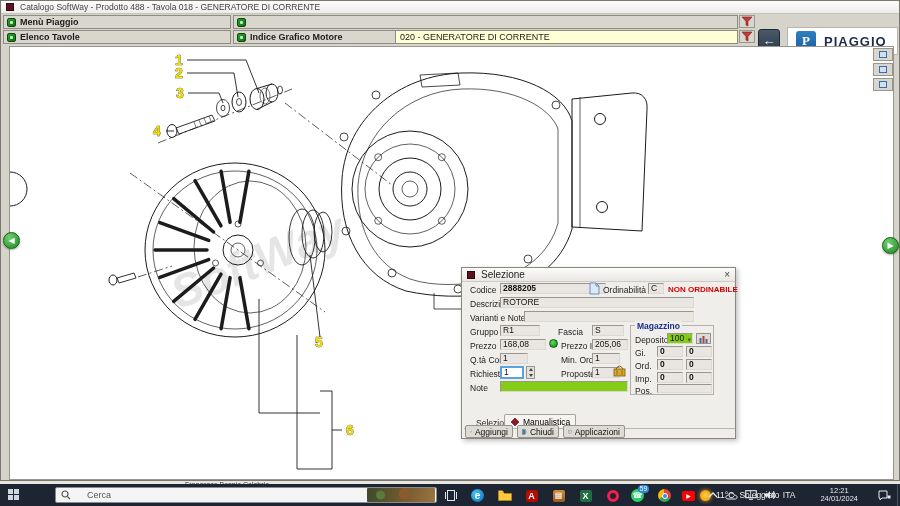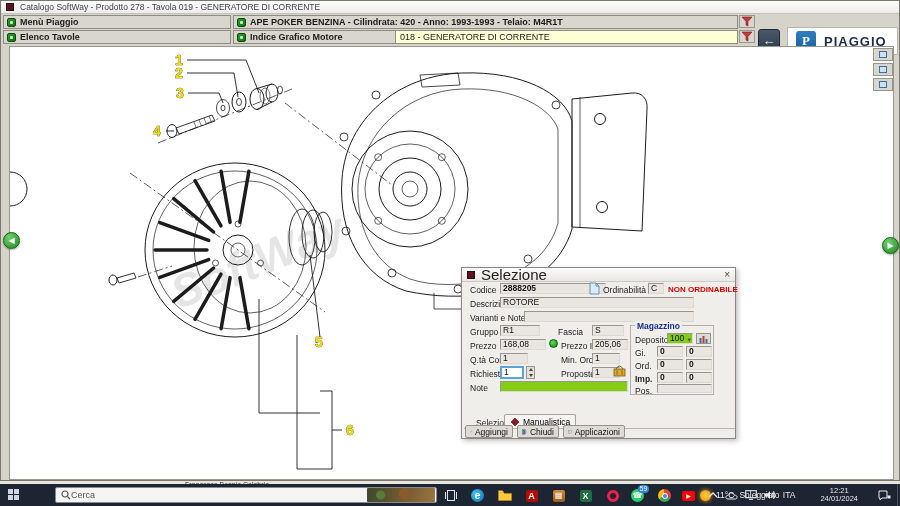--- a/index.html
+++ b/index.html
@@ -28,21 +28,21 @@
   
   #canvas { position:absolute; left:8px; top:45px; width:885px; height:434px; background:#ffffff; border:1px solid #999690; }
   .nav-arrow { position:absolute; width:17px; height:17px; border-radius:50%; background:radial-gradient(circle at 35% 30%, #6fd06f, #1f8a1f); border:1px solid #116111; color:#fff; font-size:8px; display:flex; align-items:center; justify-content:center; box-shadow:0 1px 2px rgba(0,0,0,.35); }
   .side-btn { position:absolute; left:872px; width:20px; height:13px; background:#d9d6ce; border:1px solid #98958d; display:flex; align-items:center; justify-content:center; }
   .side-btn .sq { width:8px; height:7px; border:1.5px solid #3a6ea8; background:#cfe0f0; }
 
   
   #dialog { position:absolute; left:460px; top:266px; width:275px; height:172px; background:#f0eeea; border:1px solid #8a8780; box-shadow:2px 2px 5px rgba(0,0,0,.25); }
   #dlg-title { position:absolute; left:0; top:0; width:100%; height:14px; background:linear-gradient(#fbfbfa,#e9e7e3); border-bottom:1px solid #cdcac4; display:flex; align-items:center; }
   #dlg-title .d-ico { width:8px; height:8px; background:#5d1220; border:1px solid #2c0810; margin-left:5px; }
-  #dlg-title span.t { font-size:15px; color:#222; margin-left:6px; }
+  #dlg-title span.t { font-size:10px; color:#222; margin-left:6px; }
   #dlg-close { position:absolute; right:5px; top:2px; font-size:10px; color:#444; line-height:10px; }
   .lbl { position:absolute; font-size:8.5px; color:#222; white-space:nowrap; }
   .fld { position:absolute; height:11px; background:#e9e6e1; border:1px solid; border-color:#9a968f #dcd9d3 #dcd9d3 #9a968f; font-size:8.5px; color:#111; line-height:9px; padding:0 2px; white-space:nowrap; overflow:hidden; }
   .fld.white { background:#84cc16; }
   .fld.bold { font-weight:bold; }
   #rich-fld { border:2px solid #5aa3dc; background:#fff; height:13px; line-height:9px; }
   .spin { position:absolute; width:9px; height:13px; background:#e4e1db; border:1px solid #9a968f; display:flex; flex-direction:column; align-items:center; justify-content:space-around; }
   .spin i { width:0; height:0; border-left:2.5px solid transparent; border-right:2.5px solid transparent; }
   .spin .up { border-bottom:3px solid #444; }
   .spin .dn { border-top:3px solid #444; }
@@ -58,59 +58,58 @@
   
   #bg-window { position:absolute; left:0px; top:481px; width:900px; height:3px; background:#e8e5df; overflow:hidden; }
   #bg-window span { position:absolute; left:185px; top:0px; font-size:7px; color:#333; }
 
   
   #taskbar { position:absolute; left:0; top:484px; width:900px; height:22px; background:#1d2533; display:flex; align-items:center; }
   #start-btn { position:absolute; left:8px; top:5px; width:12px; height:12px; display:grid; grid-template-columns:5px 5px; grid-template-rows:5px 5px; gap:1px; }
   #start-btn b { background:#cfd6e2; }
   #search-box { position:absolute; left:55px; top:3px; width:382px; height:16px; background:#f5f5f5; border:1px solid #8a8a8a; border-radius:2px; display:flex; align-items:center; overflow:hidden; }
   #search-box .mag { margin-left:5px; }
-  #search-box span { font-size:9px; color:#555; margin-left:0; flex:1; }
+  #search-box span { font-size:9px; color:#555; margin-left:16px; flex:1; }
   #search-img { width:68px; height:14px; margin-right:1px; border-radius:1px; background:radial-gradient(circle at 20% 50%, #5a7a3a 0 4px, transparent 5px), radial-gradient(circle at 55% 40%, #8a5a28 0 5px, transparent 6px), linear-gradient(100deg,#3c4a2c,#7a5c32 60%,#9a7440); }
   .tb-ico { position:absolute; top:4px; width:15px; height:15px; display:flex; align-items:center; justify-content:center; }
   .badge { position:absolute; right:-5px; top:-4px; background:#2f86d6; color:#fff; font-size:6.5px; border-radius:5px; padding:0 2px; line-height:8px; }
   #tray { position:absolute; right:0; top:0; height:22px; display:flex; align-items:center; }
   .tray-txt { color:#e8e8e8; font-size:8.5px; }
   #clock { color:#e8e8e8; font-size:7.5px; text-align:center; line-height:8px; margin:0 19px; }
   #weather { position:absolute; left:700px; top:0; height:22px; display:flex; align-items:center; color:#eee; font-size:8.5px; }
   #sun { width:11px; height:11px; border-radius:50%; background:radial-gradient(circle,#ffd24a,#f08a00); margin-right:5px; box-shadow:0 0 4px #f0a000; }
 </style>
 </head>
 <body>
 
 <div id="app-window">
 
   <div id="titlebar">
     <div class="app-ico"></div>
-    <span>Catalogo SoftWay - Prodotto 278 - Tavola 019 - GENERATORE DI CORRENTE</span>
+    <span>Catalogo SoftWay - Prodotto 488 - Tavola 018 - GENERATORE DI CORRENTE</span>
   </div>
 
   <div id="toolbar">
     <div class="tb-cell" style="left:2px;top:16px;width:228px;">
       <i class="grn-ico"></i>
       <span>Elenco Tavole</span>
     </div>
     <div class="tb-cell" style="left:2px;top:1px;width:228px;">
       <i class="grn-ico"></i>
       <span>Menù Piaggio</span>
     </div>
     <div class="tb-cell" style="left:232px;top:1px;width:505px;">
       <i class="grn-ico"></i>
-      <span>APE POKER BENZINA - Cilindrata:  420 - Anno: 1993-1993 - Telaio: M4R1T</span>
     </div>
     <div class="tb-cell" style="left:232px;top:16px;width:186px;">
       <i class="grn-ico"></i>
       <span>Indice Grafico Motore</span>
     </div>
     <div id="tavola-field" style="left:394px;top:16px;width:343px;">
-      <span>018 - GENERATORE DI CORRENTE</span>
+      <span>020 - GENERATORE DI CORRENTE</span>
     </div>
 
     <div class="funnel-btn" style="left:738px;top:1px;">
       <svg width="12" height="11" viewBox="0 0 12 11">
         <path d="M1,1 L11,1 L7,5.5 L7,10 L5,9 L5,5.5 Z" fill="#c23a3a" stroke="#7a1f1f" stroke-width=".6"></path>
       </svg>
     </div>
     <div class="funnel-btn" style="left:738px;top:16px;">
       <svg width="12" height="11" viewBox="0 0 12 11">
         <path d="M1,1 L11,1 L7,5.5 L7,10 L5,9 L5,5.5 Z" fill="#c23a3a" stroke="#7a1f1f" stroke-width=".6"></path>
@@ -324,21 +323,21 @@
             <rect x="3.5" y="1" width="2" height="7" fill="#c23a3a"></rect>
             <rect x="6.5" y="4" width="2" height="4" fill="#3a6ea8"></rect>
         </svg>
       </div>
       <span class="lbl" style="left:4px;top:22px;">Gi.</span>
       <div class="fld bold" style="left:26px;top:20px;width:26px;">0</div>
       <div class="fld bold" style="left:55px;top:20px;width:26px;">0</div>
       <span class="lbl" style="left:4px;top:35px;">Ord.</span>
       <div class="fld bold" style="left:26px;top:33px;width:26px;">0</div>
       <div class="fld bold" style="left:55px;top:33px;width:26px;">0</div>
-      <span class="lbl" style="left:4px;top:48px;font-weight:bold;">Imp.</span>
+      <span class="lbl" style="left:4px;top:48px;">Imp.</span>
       <div class="fld bold" style="left:26px;top:46px;width:26px;">0</div>
       <div class="fld bold" style="left:55px;top:46px;width:26px;">0</div>
       <span class="lbl" style="left:4px;top:60px;">Pos.</span>
       <div class="fld" style="left:26px;top:58px;width:55px;height:9px;"></div>
     </div>
 
     <div id="tabline"></div>
     <span class="tab-sel" style="left:14px;top:150px;">Selezionato</span>
     <div id="tab-man">
       <svg class="mini-ico" width="10" height="10" viewBox="0 0 10 10" style="margin-right:3px;">

